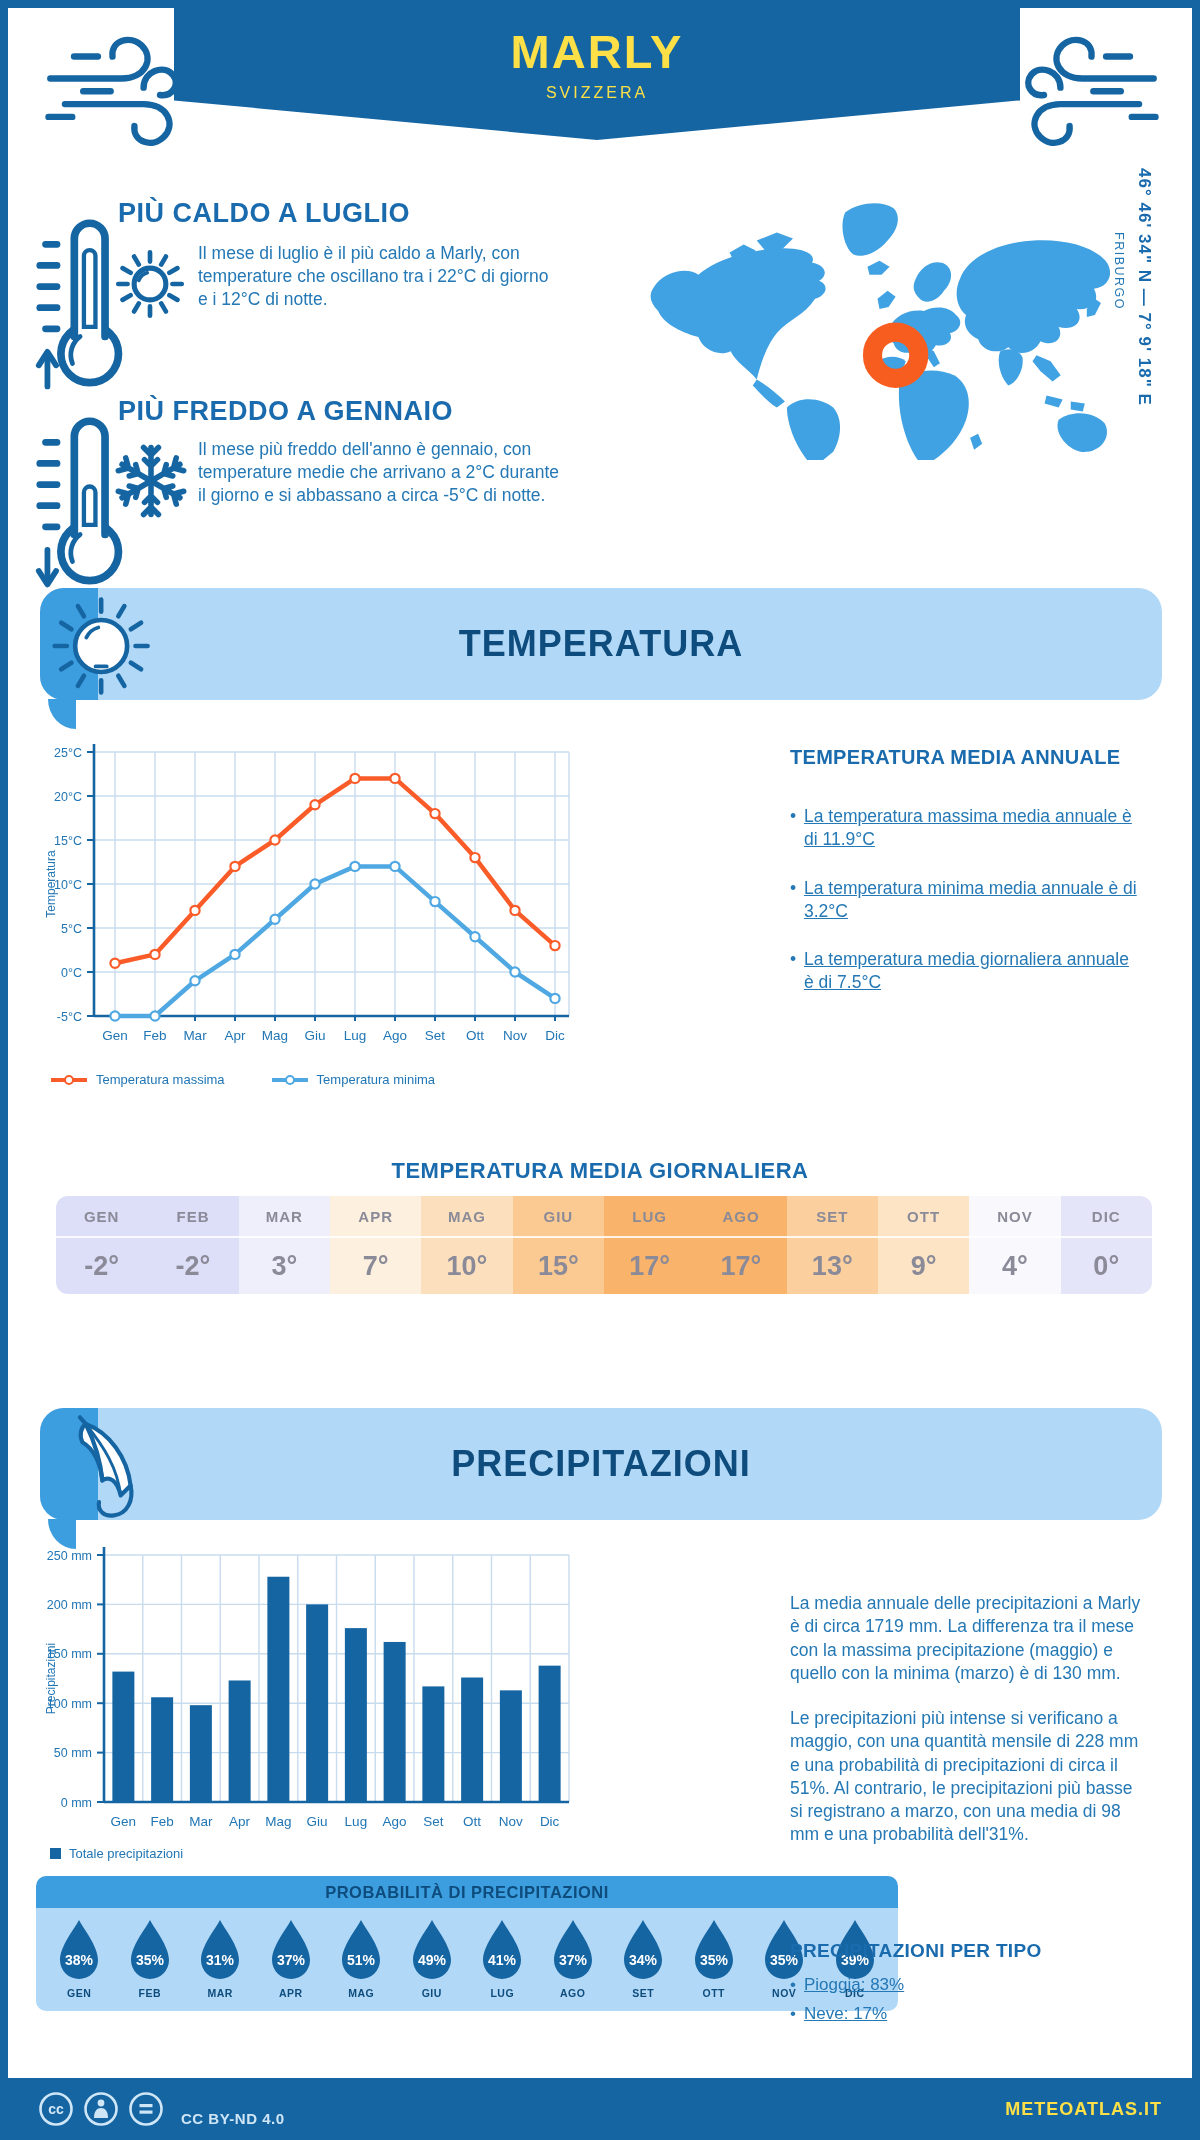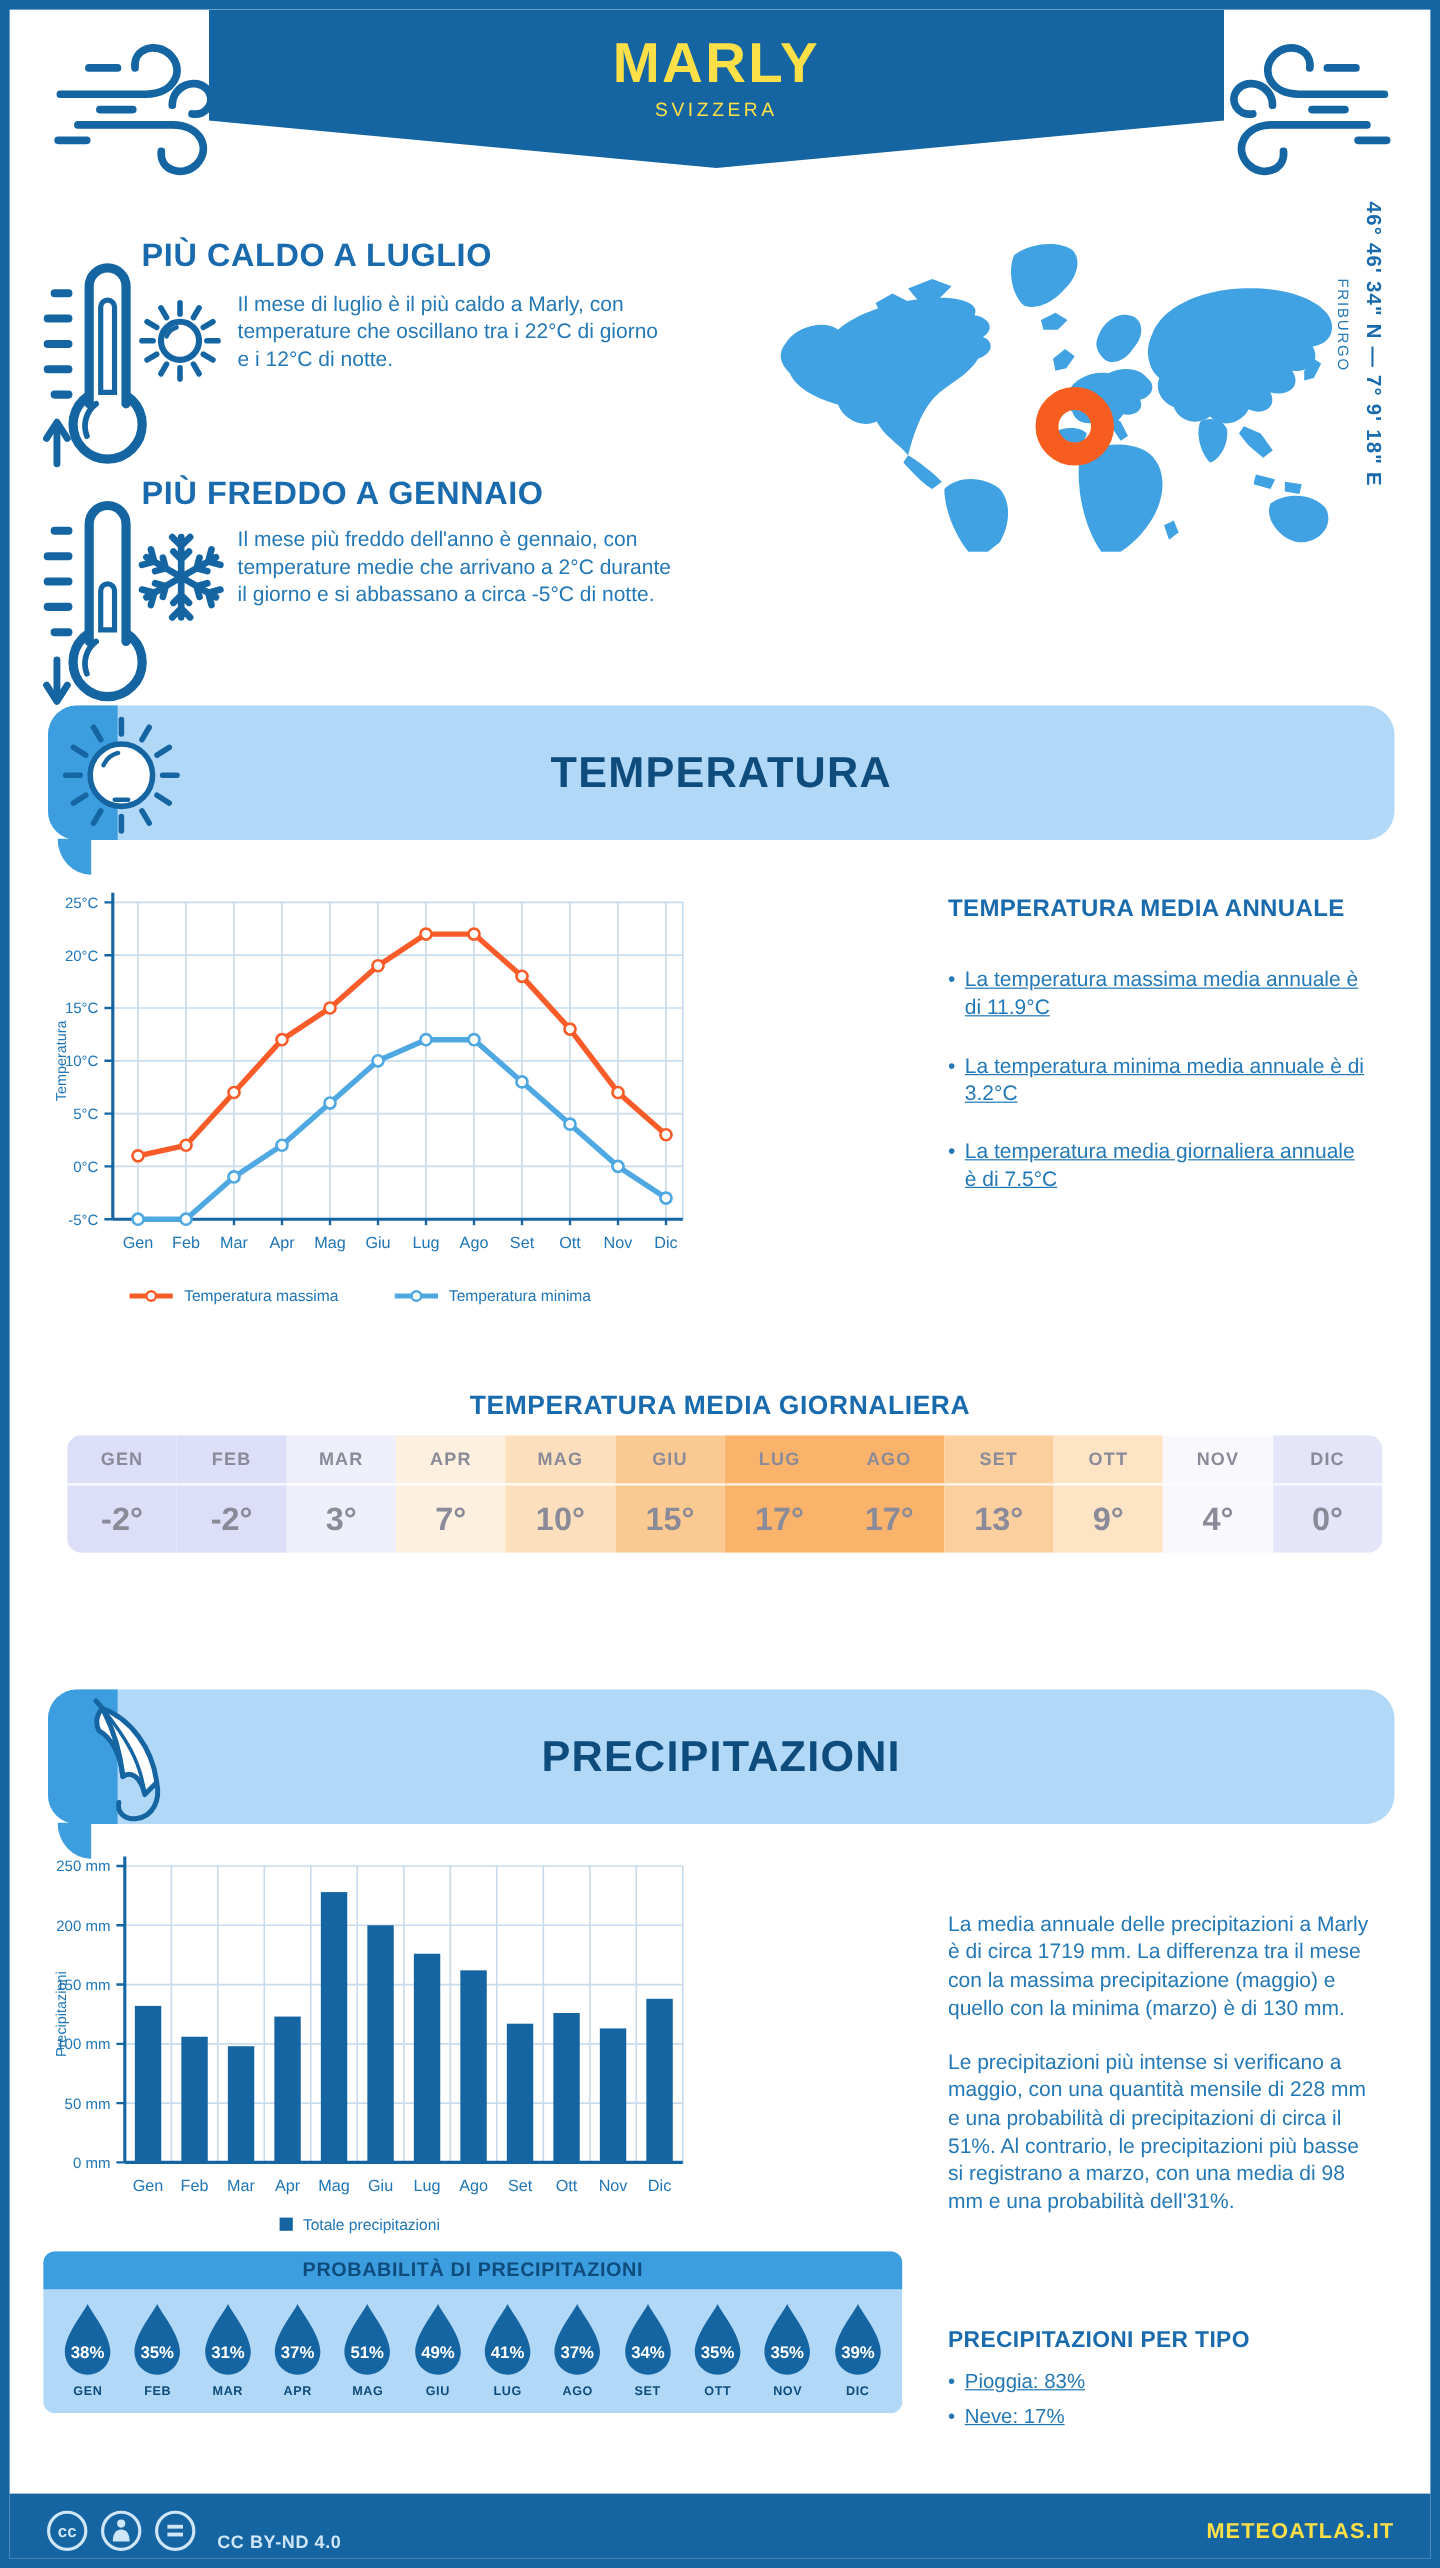--- a/index.html
+++ b/index.html
@@ -35,41 +35,41 @@
   .region{font-size:12.5px;color:var(--body,#2478b5);letter-spacing:1.5px;margin-block-start:8px;margin-inline-start:64px;}
 
   
   .banner{position:absolute;left:32px;width:1122px;height:112px;background:var(--light-banner,#b1d8f7);border-radius:24px;}
   .banner .icon-block{position:absolute;left:0;top:0;width:58px;height:112px;background:var(--medium-blue,#3d9edf);border-radius:24px 0 0 24px;}
   .banner .banner-title{position:absolute;left:0;right:0;top:0;height:112px;line-height:112px;text-align:center;
     font-size:36px;font-weight:bold;color:var(--navy,#0d4c7c);letter-spacing:1px;}
   .banner-tail{position:absolute;width:28px;height:30px;background:var(--medium-blue,#3d9edf);border-radius:0 0 0 100%;}
 
   
-  .legend-row{position:absolute;left:18px;width:548px;display:flex;justify-content:center;align-items:center;gap:46px;}
+  .legend-row{position:absolute;left:42px;width:548px;display:flex;align-items:center;gap:46px;}
   .legend-item{display:flex;align-items:center;gap:8px;font-size:13px;color:var(--axis-text,#2176b5);}
   .legend-sq{width:11px;height:11px;background:var(--bar,#1565a3);display:inline-block;}
 
   
   .col-heading{font-size:20px;font-weight:bold;color:var(--heading,#1a6bad);letter-spacing:.3px;}
   .bullet{position:relative;padding-left:14px;font-size:17.5px;line-height:1.33;color:var(--body,#2478b5);margin-bottom:25px;text-decoration:underline;}
   .bullet::before{content:"•";position:absolute;left:0;}
   .para{font-size:17.5px;line-height:1.33;color:var(--body,#2478b5);margin:0 0 22px 0;}
 
   
   .daily-title{position:absolute;left:0;right:0;top:1150px;text-align:center;
     font-size:22px;font-weight:bold;color:var(--heading,#1a6bad);letter-spacing:.5px;}
   #temp-table{position:absolute;left:48px;top:1188px;width:1096px;height:98px;display:flex;border-radius:12px;overflow:hidden;}
   .tcol{flex:1;display:flex;flex-direction:column;}
   .tcol .mon{height:40px;line-height:42px;text-align:center;font-size:15px;font-weight:bold;
     color:var(--table-text,#8a8a98);letter-spacing:1px;border-bottom:2px solid rgba(255,255,255,.85);}
   .tcol .val{height:56px;line-height:56px;text-align:center;font-size:27px;font-weight:bold;color:var(--table-text,#8a8a98);}
 
   
-  #prob-box{position:absolute;left:28px;top:1868px;width:716px;border-radius:10px;overflow:hidden;}
+  #prob-box{position:absolute;left:28px;top:1868px;width:862px;border-radius:10px;overflow:hidden;}
   #prob-box .prob-header{height:32px;line-height:32px;text-align:center;background:var(--medium-blue,#3d9edf);
     font-size:16.5px;font-weight:bold;color:var(--navy,#0d4c7c);letter-spacing:.5px;}
   #prob-box .prob-body{background:var(--light-banner,#b1d8f7);display:flex;padding:10px 8px 12px 8px;}
   .prob-cell{flex:1;display:flex;flex-direction:column;align-items:center;}
   .prob-cell .pm{margin-top:5px;font-size:10.5px;font-weight:bold;color:var(--navy,#0d4c7c);letter-spacing:.5px;}
 
   
   #footer{position:absolute;left:-8px;bottom:-8px;width:1200px;height:62px;background:var(--primary,#1565a3);
     display:flex;align-items:center;justify-content:space-between;padding:0 38px;box-sizing:border-box;}
   .license-group{display:flex;align-items:flex-end;gap:9px;}

